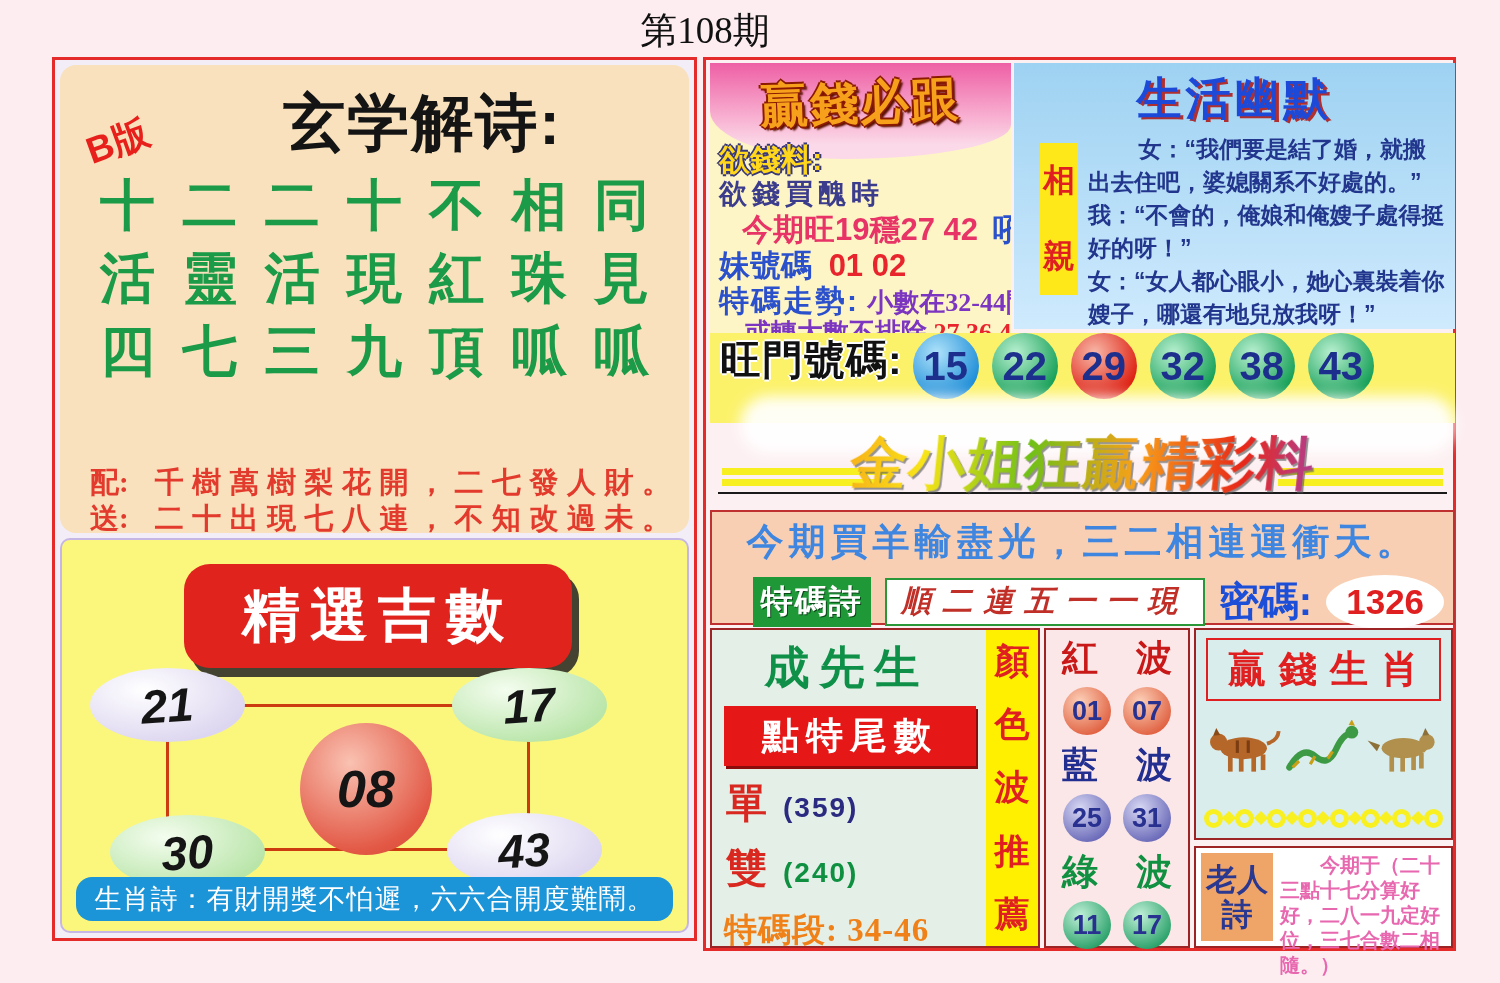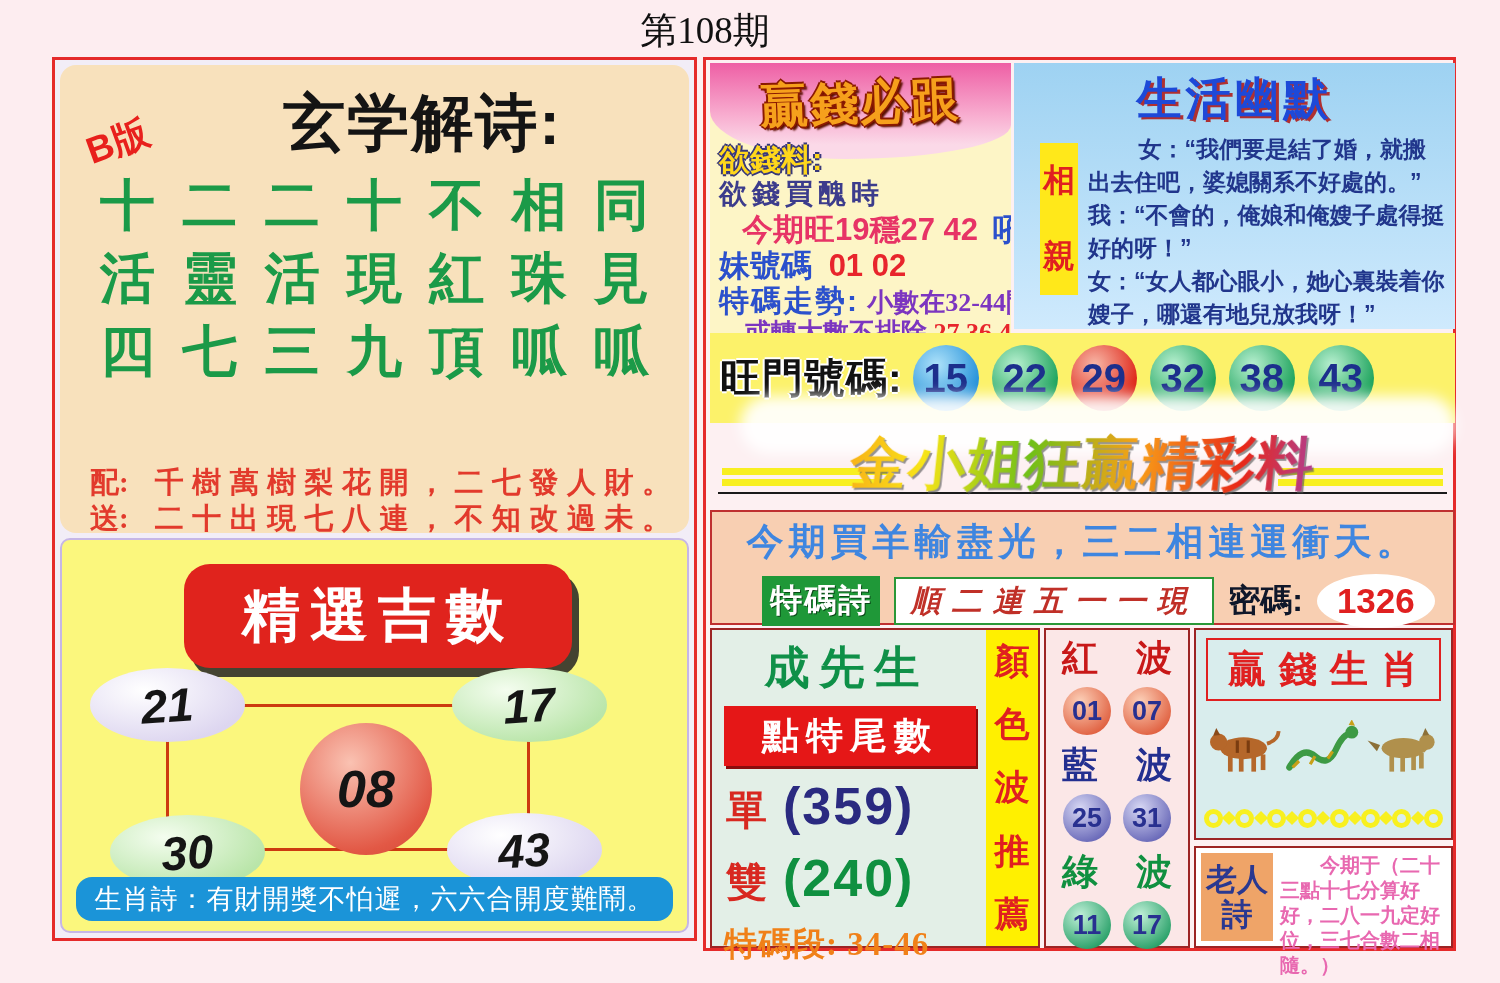--- a/index.html
+++ b/index.html
@@ -97,21 +97,21 @@
     text-shadow:3px 2px 0 #b03030; }
   .tag-strip { position:absolute; left:26px; top:80px; width:38px; height:152px; background:#ffe81a;
     display:flex; flex-direction:column; align-items:center; justify-content:space-around;
     font-size:32px; font-weight:900; color:#e02020; }
   .dialog { position:absolute; left:74px; top:70px; right:8px;
     font-size:23px; font-weight:bold; color:#21368c; line-height:33px; }
   .dialog p.first { text-indent:2.2em; }
 
   
   .hot-strip { position:absolute; left:4px; top:273px; width:745px; height:90px;
-    background:#fcf26a; display:flex; align-items:center; }
+    background:#fcf26a; display:flex; align-items:flex-start; }
   .hot-label { margin-left:10px; font-size:41px; font-weight:900; color:#111; letter-spacing:1px;
     text-shadow:-2px 0 #fff, 2px 0 #fff, 0 -2px #fff, 0 2px #fff; white-space:nowrap; }
   .balls { display:flex; gap:13px; margin-left:10px; }
   .ball { width:66px; height:66px; border-radius:50%; display:flex; align-items:center;
     justify-content:center; font-size:40px; font-weight:900; color:#1c2f8c; }
   .b-blue  { background:radial-gradient(circle at 36% 30%, #aee2fa 0%, #1f8ed8 75%); }
   .b-green { background:radial-gradient(circle at 36% 30%, #b8f0d0 0%, #17a058 75%); }
   .b-red   { background:radial-gradient(circle at 36% 30%, #f8b8a8 0%, #dd2012 75%); }
 
   .smear { position:absolute; left:34px; top:336px; width:716px; height:58px;
@@ -134,37 +134,37 @@
     background:#f8cfb2; border:2px solid #bf3030; }
   .fc-main { margin-top:5px; text-align:center; font-size:37px; font-weight:bold;
     color:#3f86e0; letter-spacing:5px; white-space:nowrap; }
   .fc-row { display:flex; align-items:center; justify-content:center; gap:14px; margin-top:7px;padding-left:32px; }
   .fc-poem-label { background:#1f9838; color:#fff; font-size:32px; font-weight:900;
     padding:3px 8px; letter-spacing:2px; text-shadow:1px 1px 0 #0a4818; }
   .fc-poem-box { width:320px; height:48px; background:#fff; border:2px solid #2a9838;
     display:flex; align-items:center; justify-content:center; }
   .fc-poem-text { color:#c03028; font-size:30px; font-weight:bold; font-style:italic;
     letter-spacing:11px; font-family:"Liberation Serif",serif; white-space:nowrap; }
-  .fc-code-label { color:#0f172a; font-size:32px; font-weight:900; }
+  .fc-code-label { color:#1d4ed8; font-size:40px; font-weight:900; }
   .fc-code-oval { width:118px; height:54px; background:#fff; border-radius:50%;
     display:flex; align-items:center; justify-content:center;
     color:#e02020; font-size:35px; font-weight:900; }
 
   
   .cheng { position:absolute; left:4px; top:568px; width:330px; height:320px;
     background:#e3efe7; border:2px solid #9c2424; }
   .cheng-name { margin-top:8px; width:270px; text-align:center; font-size:45px; font-weight:900;
     color:#0f9048; letter-spacing:10px; }
   .cheng-sub { margin:8px 0 0 12px; width:252px; background:#e51717; color:#fff;
     font-size:37px; font-weight:900; letter-spacing:7px; text-align:center; padding:5px 16px;
     box-shadow:2px 3px 0 #8c0c0c; font-family:"Liberation Serif",serif; }
   .cheng-row { margin:10px 0 0 14px; display:flex; align-items:baseline; gap:16px;
     font-weight:900; white-space:nowrap; }
   .cheng-row .zh { font-size:41px; color:#d82820; font-family:"Liberation Serif",serif; }
-  .cheng-row .val { font-size:52px; letter-spacing:2px; }
+  .cheng-row .val { font-size:28px; letter-spacing:2px; }
   .val-navy { color:#2a2a80; } .val-green { color:#0f9040; }
   .cheng-range { margin:12px 0 0 12px; color:#f08018; font-size:33px; font-weight:900;
     letter-spacing:1px; white-space:nowrap; font-family:"Liberation Serif",serif; }
   .color-strip { position:absolute; right:0; top:0; width:52px; height:100%; background:#fff000;
     display:flex; flex-direction:column; align-items:center; justify-content:space-around;
     font-size:35px; font-weight:900; color:#e02020; font-family:"Liberation Serif",serif; }
 
   .wave-col { position:absolute; left:338px; top:568px; width:146px; height:320px;
     background:#fbe7e7; border:2px solid #9c2424; padding-top:4px; }
   .wave-name { display:flex; justify-content:space-between; padding:0 16px;

